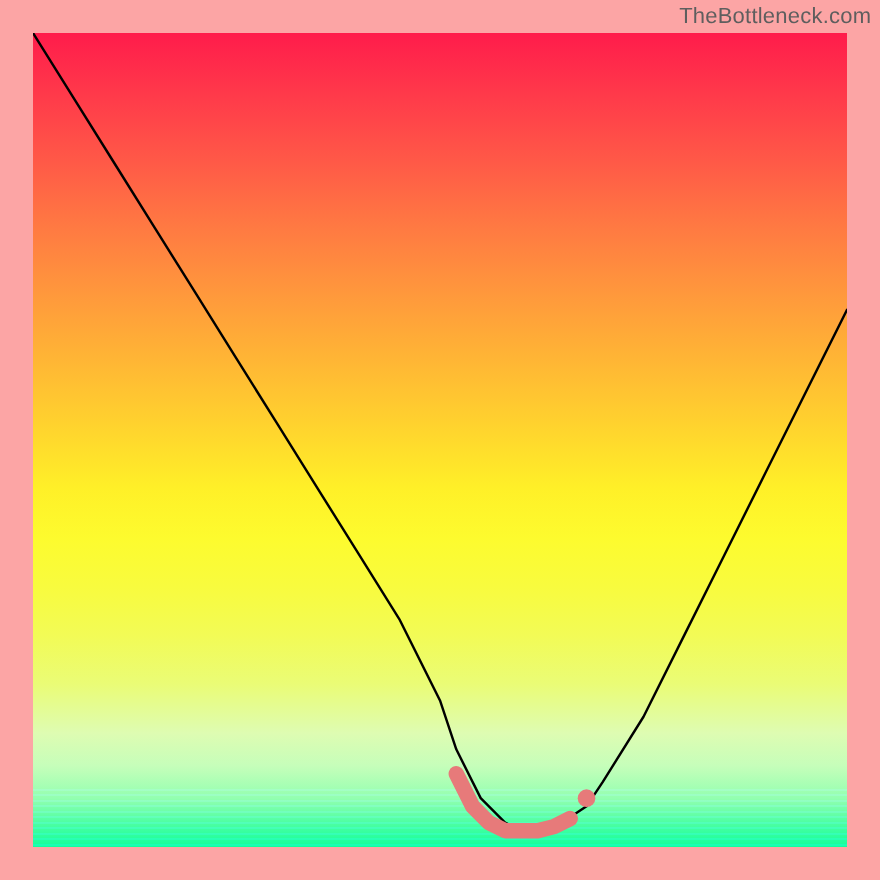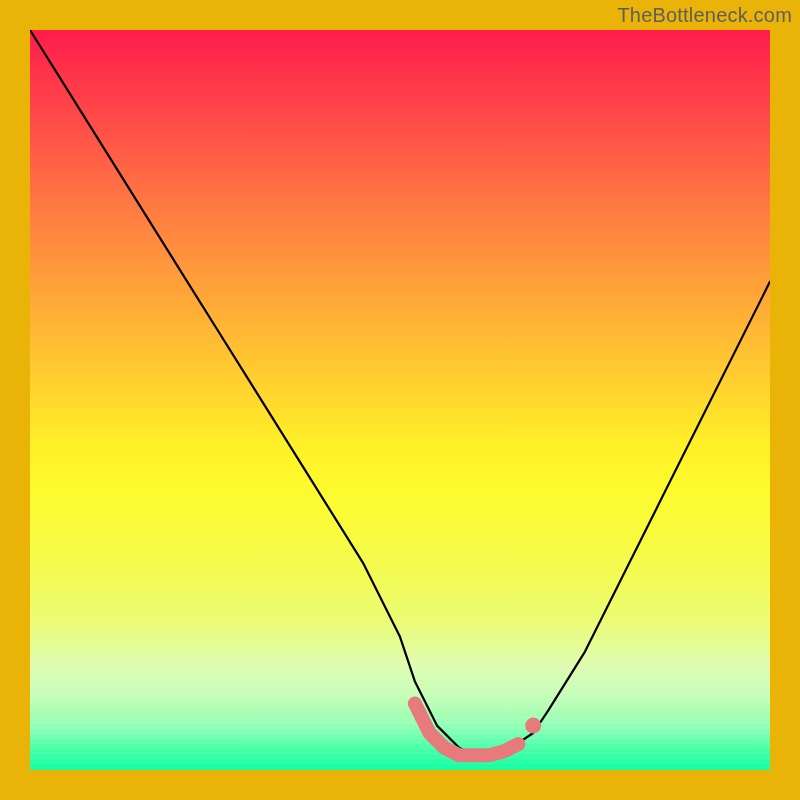--- a/index.html
+++ b/index.html
@@ -8,21 +8,21 @@
     width: 800px;
     height: 800px;
     background: #000;
     overflow: hidden;
     font-family: Arial, Helvetica, sans-serif;
   }
   .frame {
     position: relative;
     width: 800px;
     height: 800px;
-    background: #eab308;
+    background: #fca5a5;
   }
   .plot-area {
     position: absolute;
     left: 30px;
     top: 30px;
     width: 740px;
     height: 740px;
     background: linear-gradient(
       to bottom,
       #ff1c4b 0%,

